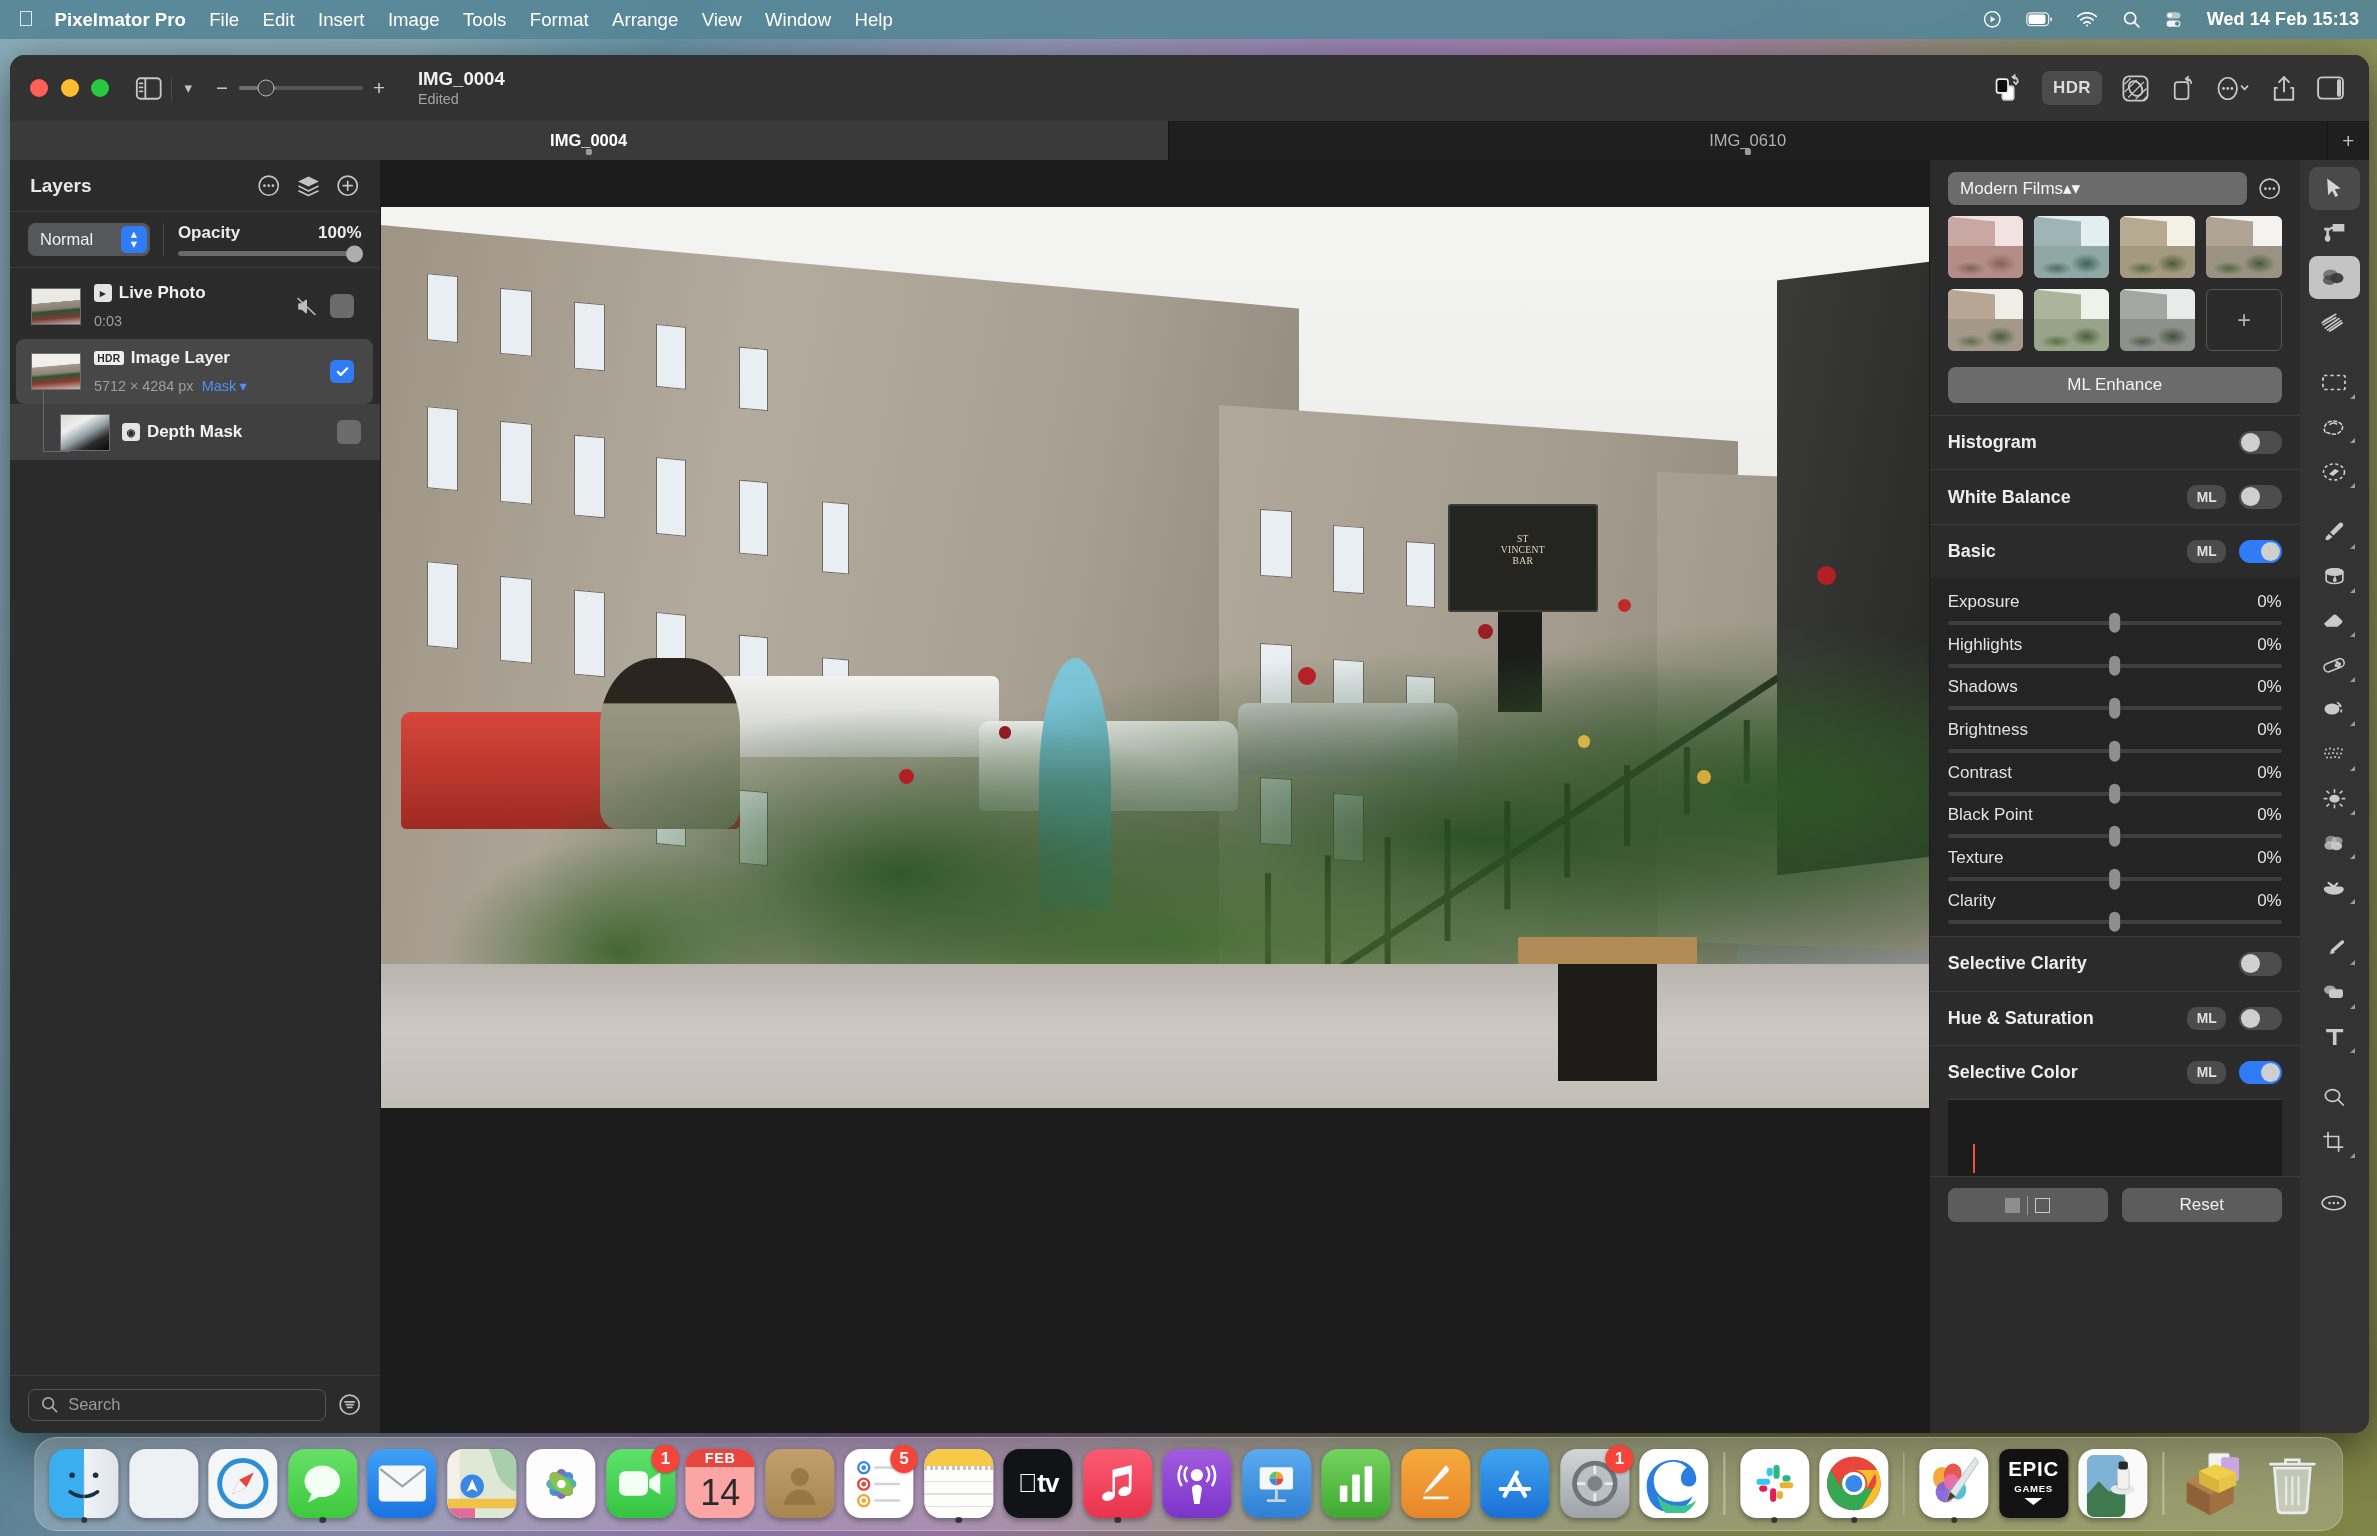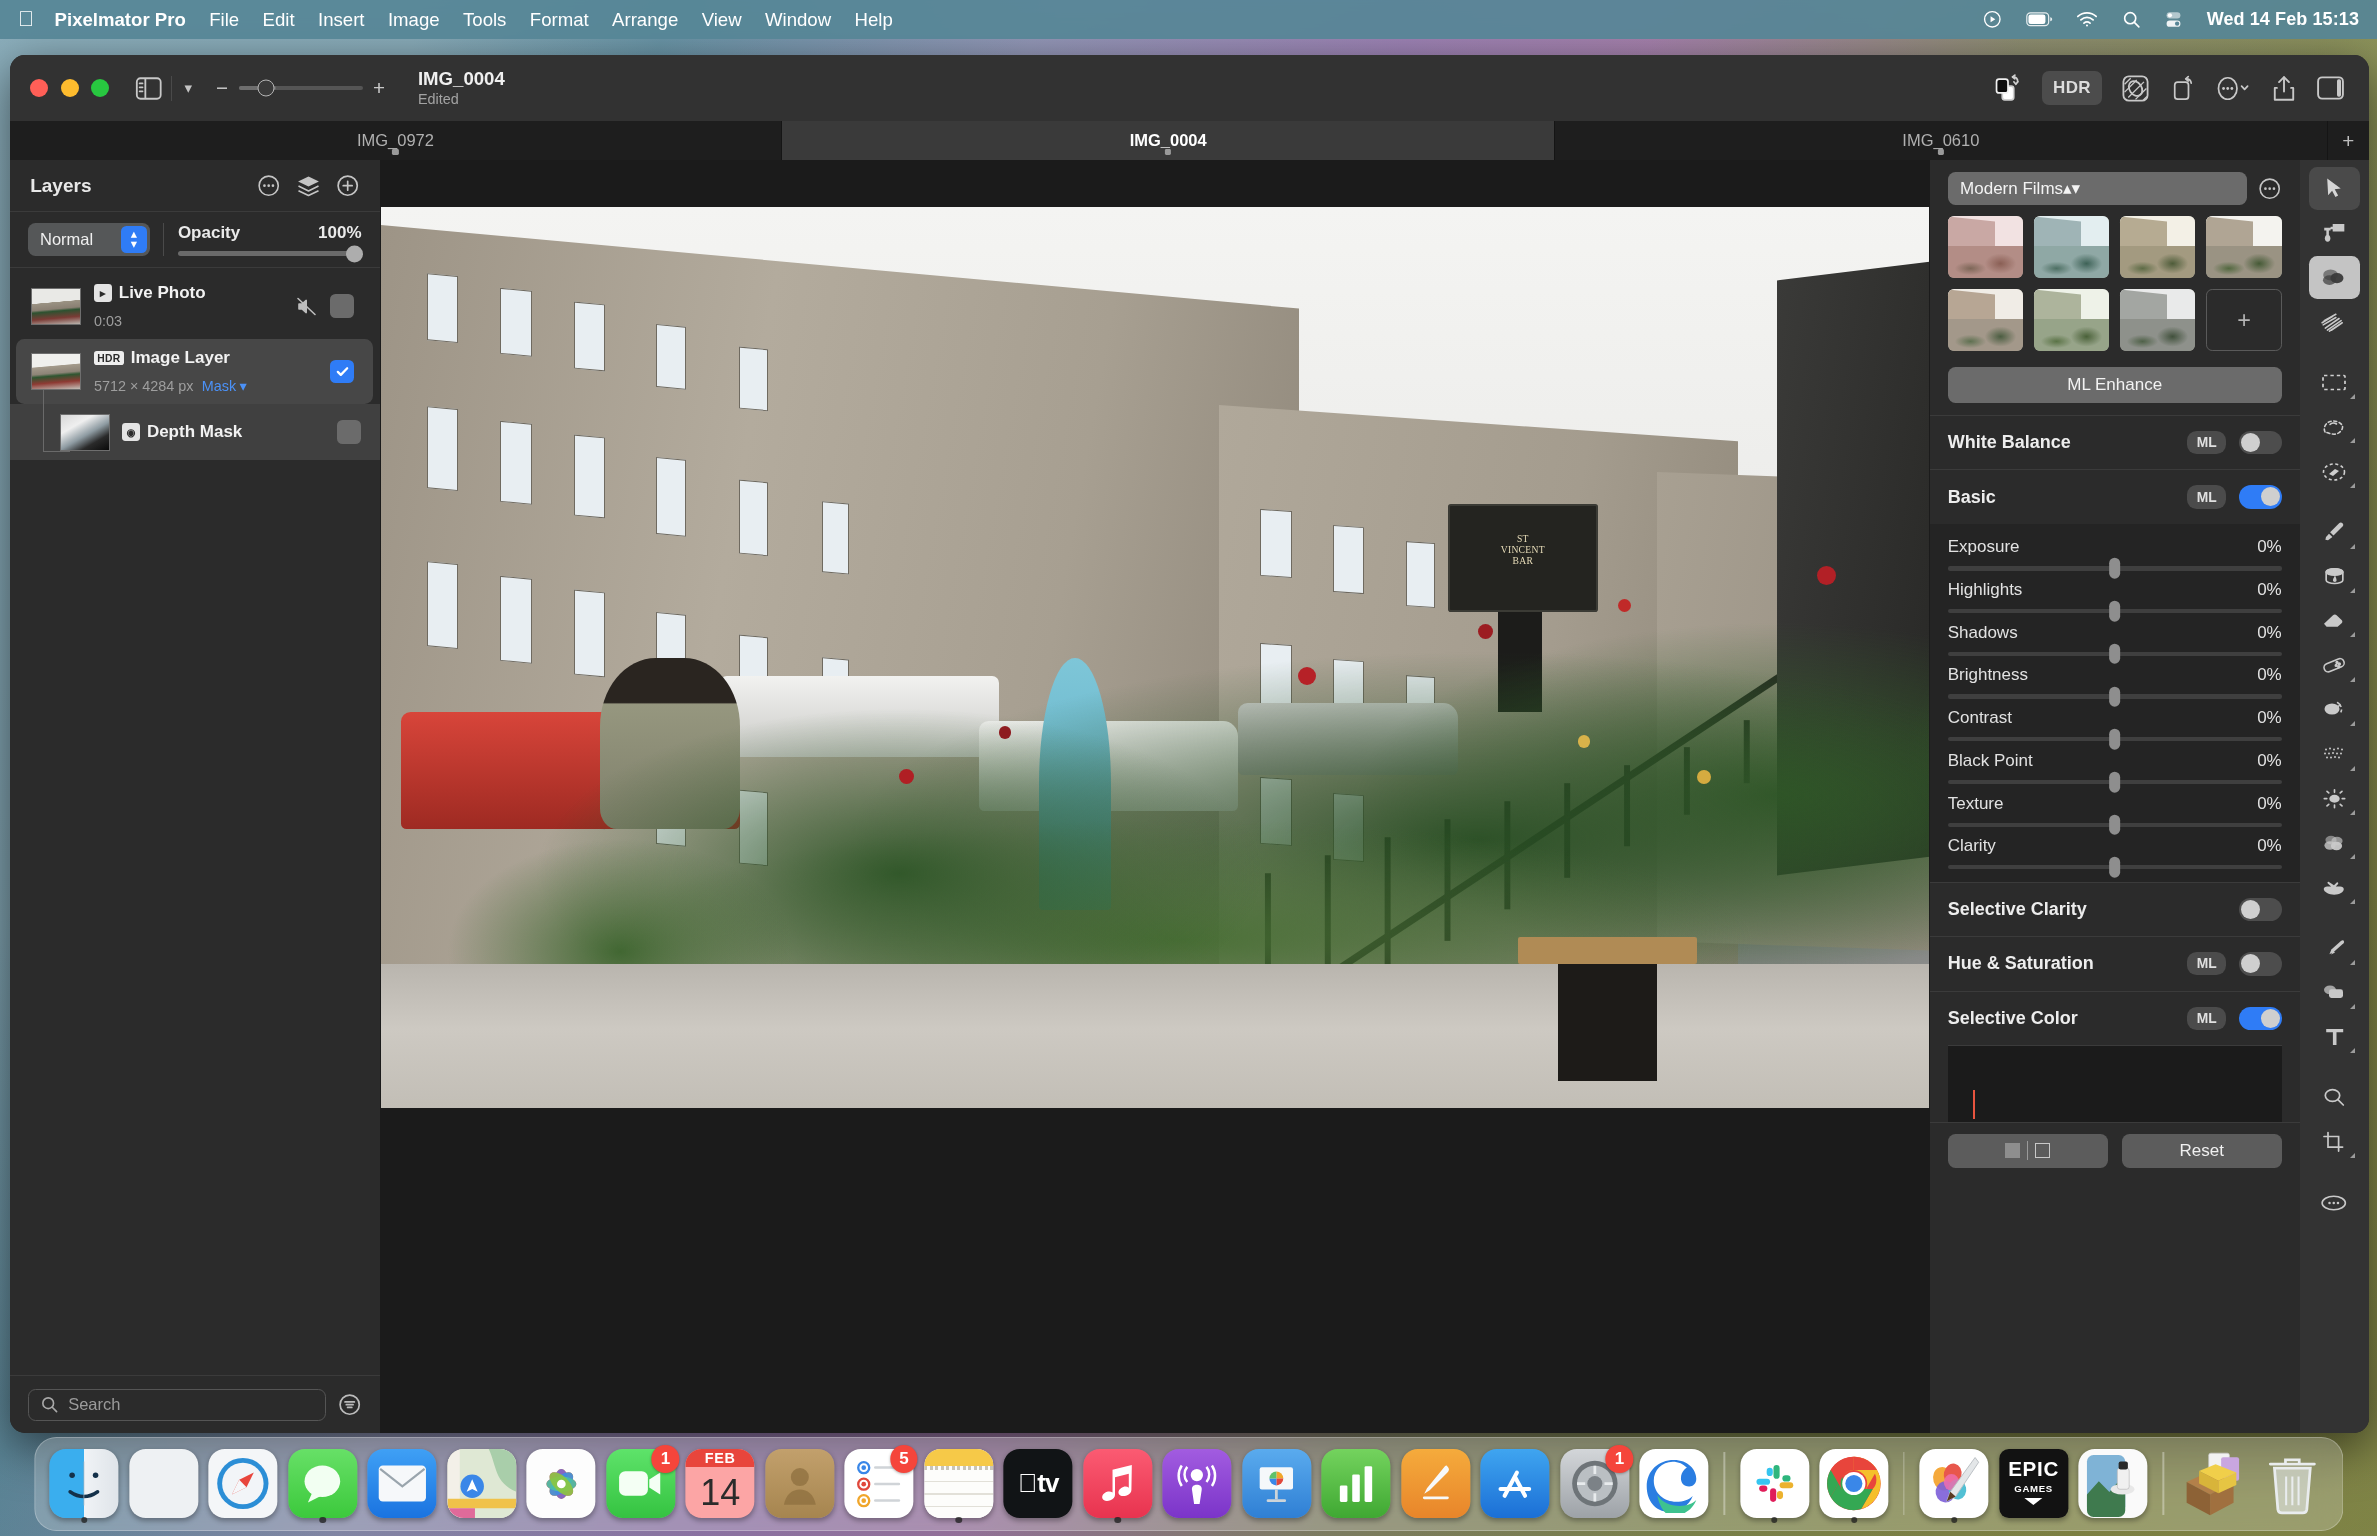--- a/index.html
+++ b/index.html
@@ -484,24 +484,20 @@
       <div class="tb-btn">
         <svg class="svgicon" width="29" height="26" viewBox="0 0 24 22" fill="none" stroke="#c8c8c8" stroke-width="1.6">
           <rect x="1.5" y="2" width="21" height="18" rx="3.4"></rect>
           <rect x="17.5" y="3.6" width="3.4" height="14.8" rx="1.4" fill="#c8c8c8" stroke="none"></rect>
         </svg>
       </div>
     </div>
   </div>
 
   <div id="tabbar">
-    <div class="tab">
-      <span>IMG_0972</span>
-      <span class="dot"></span>
-    </div>
     <div class="tab active">
       <span>IMG_0004</span>
       <span class="dot"></span>
     </div>
     <div class="tab">
       <span>IMG_0610</span>
       <span class="dot"></span>
     </div>
     <div class="tab-plus">+</div>
   </div>
@@ -798,20 +794,26 @@
         <div class="p-sky" style="background:#e9eaea"></div>
         <div class="p-bld" style="background:#a3a6a2"></div>
         <div class="p-veg" style="background:radial-gradient(closest-side at 30% 70%,#4f6148,transparent 70%),radial-gradient(closest-side at 70% 55%,#41513c,transparent 70%),#8e918b"></div>
       </div>
       <div class="preset-add">+</div>
     </div>
 
     <div class="ml-enhance">ML Enhance</div>
 
     <div class="adj-row">
+      <span class="nm">Histogram</span>
+      <span class="toggle">
+          <span class="knob"></span>
+        </span>
+    </div>
+    <div class="adj-row">
       <span class="nm">White Balance</span>
       <span class="ml-pill">ML</span>
       <span class="toggle">
           <span class="knob"></span>
         </span>
     </div>
     <div class="adj-row">
       <span class="nm">Basic</span>
       <span class="ml-pill">ML</span>
       <span class="toggle on">

